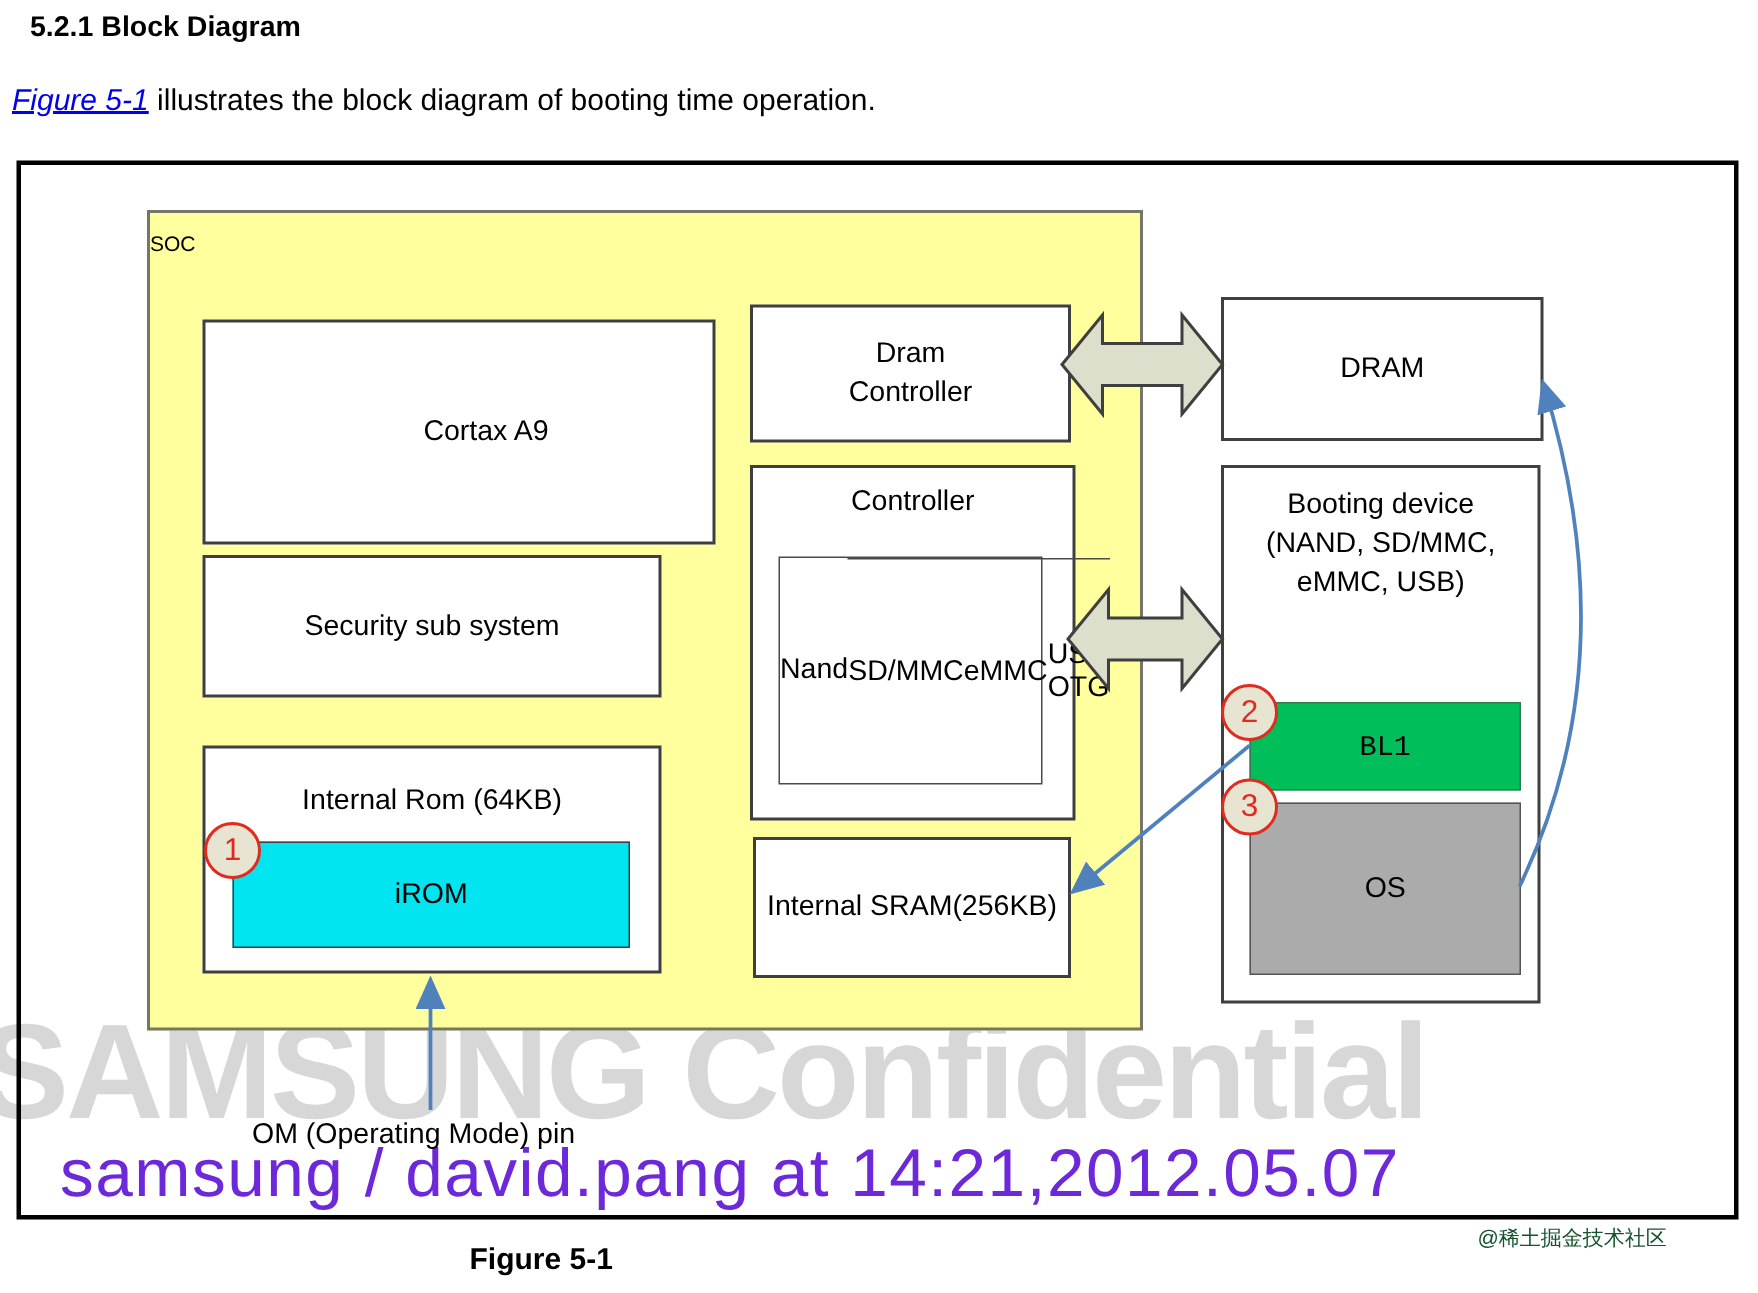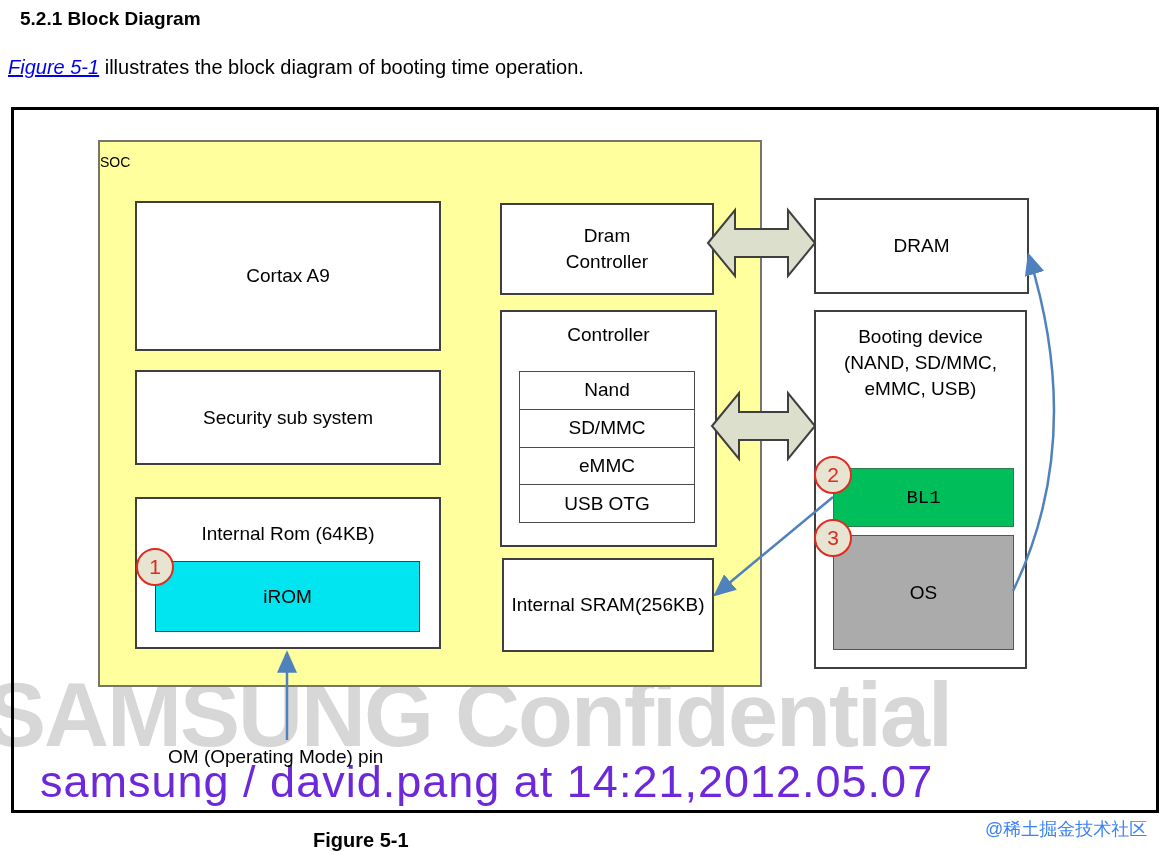--- a/index.html
+++ b/index.html
@@ -21,31 +21,31 @@
   #figure{left:11px;top:107px;width:1142px;height:700px;border:3px solid #000;background:transparent;}
 
   
   .box{position:absolute;background:#fff;border:2px solid #3F3F3F;display:flex;
        align-items:center;justify-content:center;text-align:center;font-size:19px;line-height:26px;}
 
   #soc{position:absolute;left:84px;top:30px;width:660px;height:543px;background:#FFFF9E;
        border:2px solid #75756A;}
   #soc-label{position:absolute;left:0;top:12px;width:100%;text-align:left;font-size:14px;}
 
-  #cortax{left:121px;top:91px;width:302px;height:146px;}
+  #cortax{left:121px;top:103px;width:302px;height:146px;padding-left:36px;}
   #security{left:121px;top:260px;width:302px;height:91px;}
   #introm{left:121px;top:387px;width:302px;height:148px;padding-top:0;}
   #introm .lbl{position:absolute;top:22px;width:100%;}
   #irom{left:141px;top:451px;width:263px;height:69px;background:#00E5F0;border-width:1.5px;}
 
   #dramctl{left:486px;top:93px;width:210px;height:88px;flex-direction:column;}
   #controller{left:486px;top:200px;width:213px;height:233px;}
   #controller .lbl{position:absolute;top:10px;width:100%;text-align:center;}
   #ctl-list{position:absolute;left:505px;top:261px;width:174px;height:150px;border:1.5px solid #4A4A4A;
-            background:#fff;display:flex;flex-direction:column;}
+            background:#fff;display:flex;flex-direction:row;}
   .ctl-row{flex:1;display:flex;align-items:center;justify-content:center;font-size:19px;border-top:1.5px solid #4A4A4A;}
   .ctl-row:first-child{border-top:none;}
 
   #sram{left:488px;top:448px;width:208px;height:90px;flex-direction:row;}
 
   #dram{left:800px;top:88px;width:211px;height:92px;}
   #bootdev{left:800px;top:200px;width:209px;height:355px;}
   #bootdev .lbl{position:absolute;top:12px;width:100%;text-align:center;}
   #bl1{left:819px;top:358px;width:179px;height:57px;background:#00BF5A;border:1px solid #2E7D4F;font-family:Liberation Mono, monospace;}
   #os{left:819px;top:425px;width:179px;height:113px;background:#ABABAB;border:1px solid #555;}
@@ -57,21 +57,21 @@
   #step1{left:122px;top:438px;}
   #step2{left:800px;top:346px;}
   #step3{left:800px;top:409px;}
 
   #arrow-layer{position:absolute;left:0;top:0;width:1142px;height:700px;pointer-events:none;}
 
   #om-label{left:154px;top:636px;font-size:19px;}
 
   
   #caption{left:313px;top:829px;font-size:20px;font-weight:bold;display:flex;gap:32px;}
-  #juejin{left:985px;top:817px;font-size:18px;color:#3b82f6;}
+  #juejin{left:985px;top:817px;font-size:14px;color:#14532d;}
 </style>
 </head>
 <body>
 
 <div id="page">
 
   <div class="abs" id="heading">5.2.1 Block Diagram</div>
 
   <div class="abs" id="intro">
     <a>Figure 5-1</a><span> illustrates the block diagram of booting time operation.</span>

